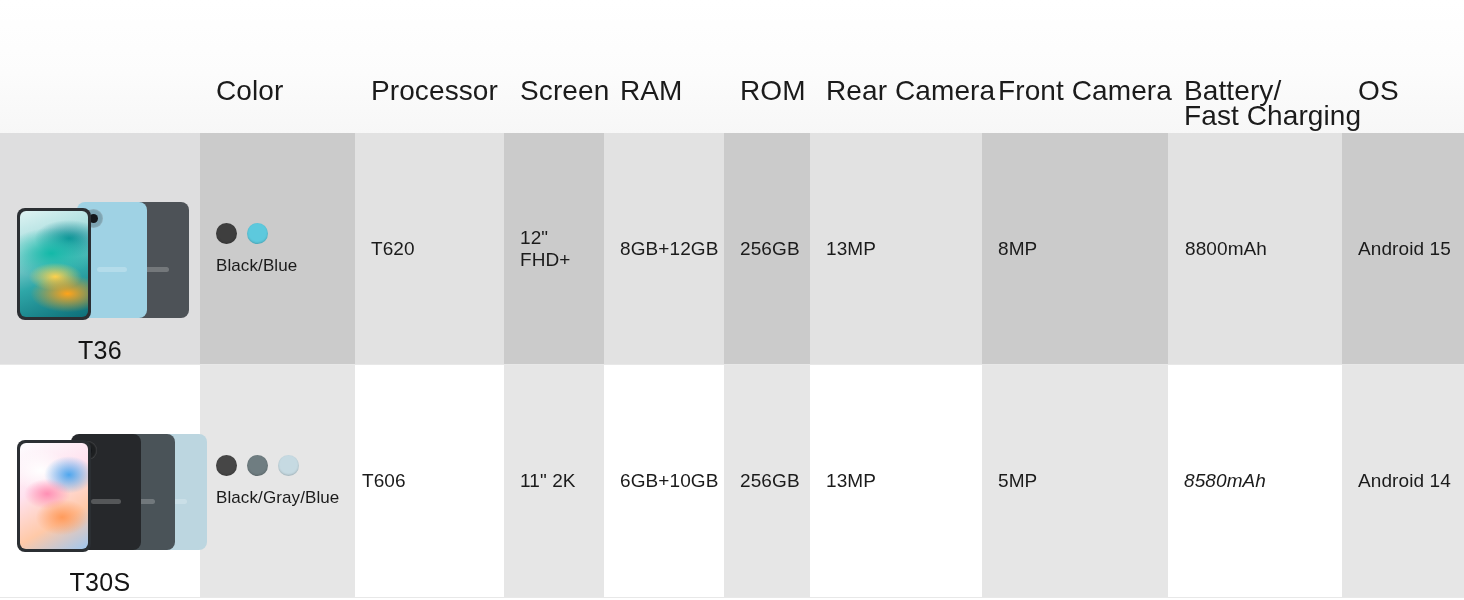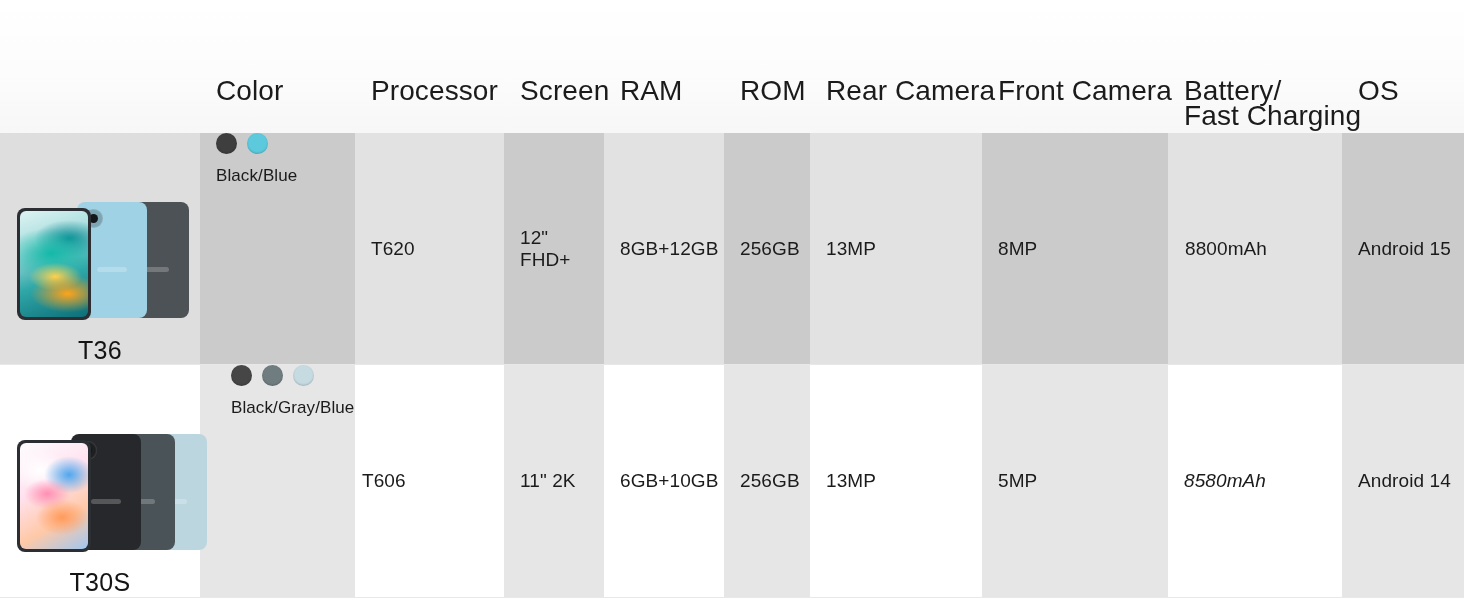--- a/index.html
+++ b/index.html
@@ -160,21 +160,21 @@
   }
   .cell-inner { width: 100%; }
 
   .swatch-row { display: flex; gap: 10px; margin-bottom: 12px; }
   .swatch {
     width: 21px; height: 21px;
     border-radius: 50%;
     box-shadow: inset 0 -1px 2px rgba(0,0,0,0.18);
   }
   .swatch-label { font-size: 17px; color: #1b1b1b; }
-  .color-cell { flex-direction: column; align-items: flex-start; justify-content: flex-start; }
+  .color-cell { flex-direction: column; align-items: flex-start; justify-content: center; }
 </style>
 </head>
 <body>
 
 <div class="comparison-table">
 
   <div class="stripe-layer">
       <div class="stripe" style="left: 0px; width: 200px; top: 133px; height: 232px; background: rgb(222, 222, 223);"></div>
       <div class="stripe" style="left: 200px; width: 155px; top: 133px; height: 232px; background: rgb(203, 203, 203);"></div>
       <div class="stripe" style="left: 355px; width: 149px; top: 133px; height: 232px; background: rgb(226, 226, 226);"></div>
@@ -269,21 +269,21 @@
             <div class="brand-mark"></div>
           </div>
           <div class="tab tab-front" style="z-index: 9;">
             <div class="tab-screen">
               <div class="screen-wave-b"></div>
             </div>
           </div>
         </div>
         <div class="product-label">T30S</div>
       </div>
-      <div class="cell color-cell" style="left: 231px; width: 139px;">
+      <div class="cell color-cell" style="left: 216px; width: 139px;">
         <div class="swatch-row">
           <div class="swatch" style="background: rgb(70, 70, 70);"></div>
           <div class="swatch" style="background: rgb(111, 125, 129);"></div>
           <div class="swatch" style="background: rgb(198, 218, 226);"></div>
         </div>
         <div class="swatch-label">Black/Gray/Blue</div>
       </div>
       <div class="cell" style="left: 362px; width: 133px;">
         <div class="cell-inner">T606</div>
       </div>

